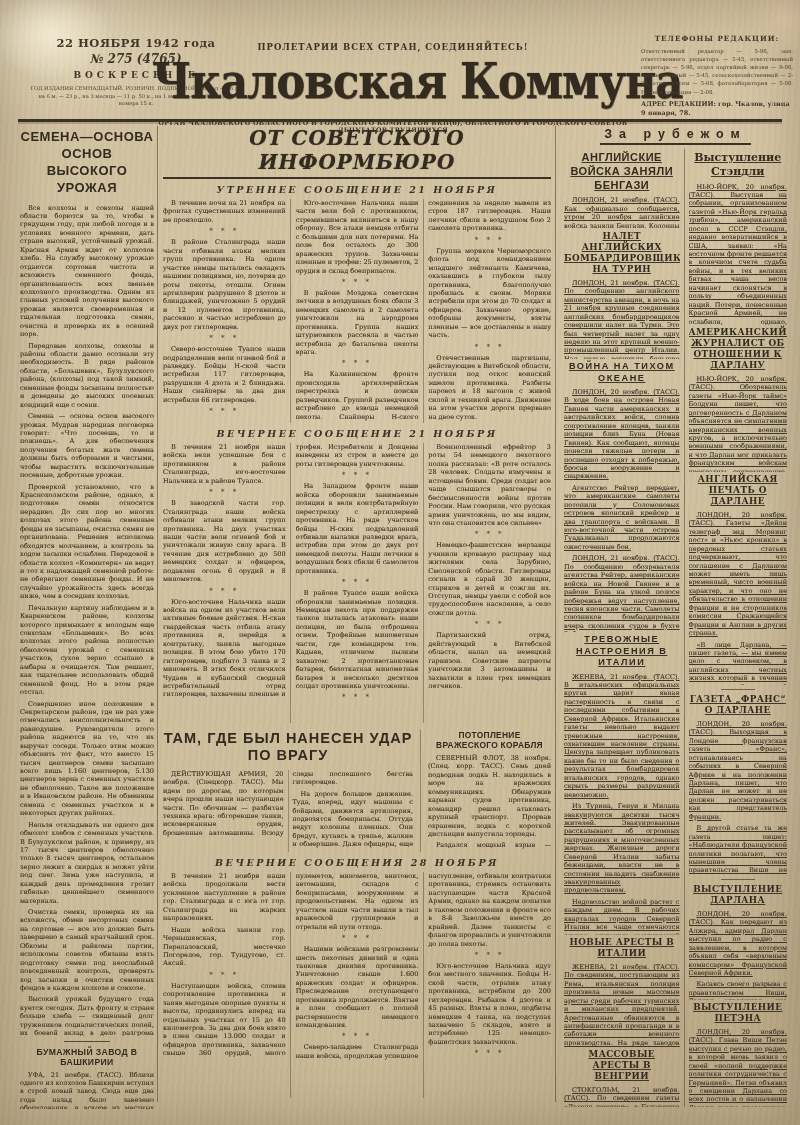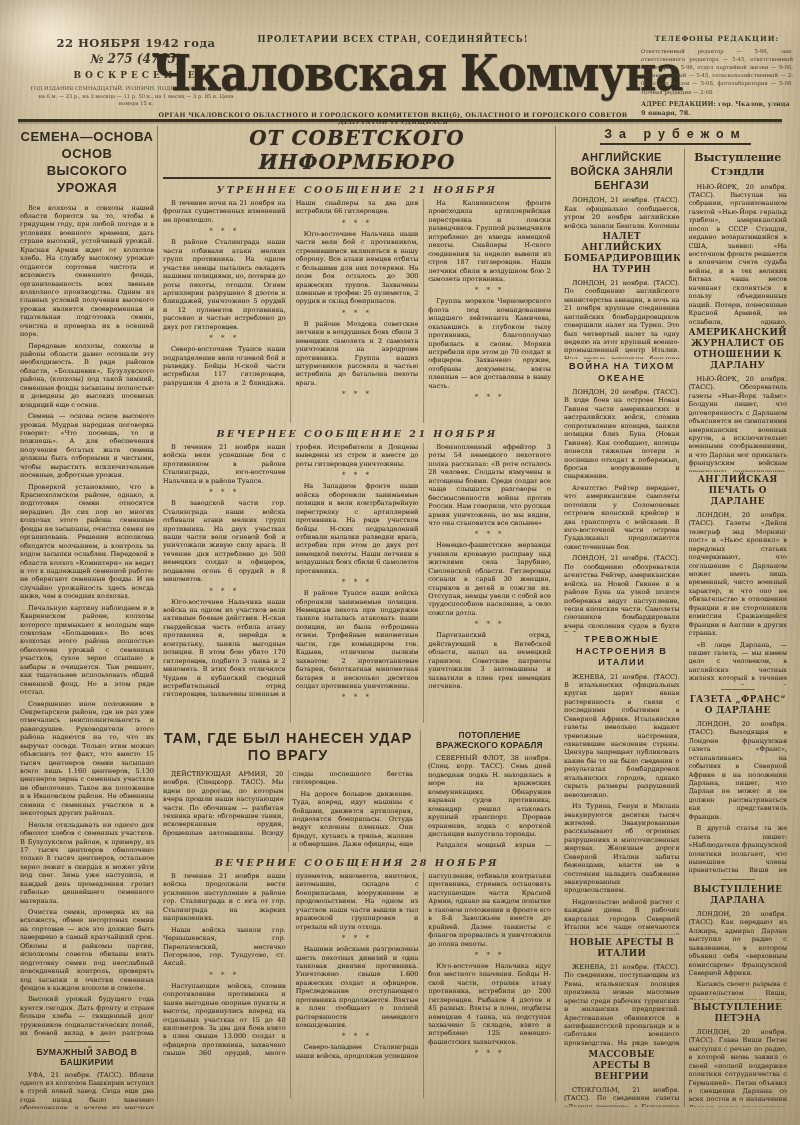--- a/index.html
+++ b/index.html
@@ -16,21 +16,21 @@
     font-family:"DejaVu Serif", serif;color:#40372a;
   }
   .tex{position:absolute;left:0;top:0;right:0;bottom:0;pointer-events:none;
     background:repeating-linear-gradient(93deg, rgba(120,100,70,.03) 0 3px, rgba(245,238,220,.03) 3px 6px);}
   
   .issue-box{position:absolute;left:30px;top:36px;width:212px;text-align:center;}
   .issue-date{font-weight:bold;font-size:11.5px;letter-spacing:.5px;}
   .issue-number{font-style:italic;font-weight:bold;font-size:12px;margin-top:2px;}
   .issue-day{font-weight:bold;font-size:9px;letter-spacing:4px;margin-top:4px;}
   .edition-info{font-size:5.2px;line-height:1.45;margin-top:5px;color:#4a4134;text-align:center;}
-  .mast-center{position:absolute;left:152px;top:34px;width:482px;text-align:center;}
+  .mast-center{position:absolute;left:152px;top:42px;width:482px;text-align:center;}
   .kicker{font-weight:bold;font-size:8.5px;letter-spacing:1px;color:#3a3226;}
   .mast-title{font-weight:bold;font-size:43px;line-height:1.04;margin-top:5px;white-space:nowrap;
     color:#332b20;text-shadow:0 0 1px rgba(45,36,24,.85), .5px .5px 0 rgba(45,36,24,.5);
     transform:scaleY(1.12);transform-origin:top center;letter-spacing:-1px;}
   .organ-line{font-weight:bold;font-size:6.3px;letter-spacing:.3px;margin-top:17px;color:#3d3427;}
   .contact-box{position:absolute;left:641px;top:34px;width:152px;}
   .phones-title{font-weight:bold;font-size:7.2px;text-align:center;letter-spacing:1px;}
   .phones-info{font-size:5.4px;line-height:1.5;text-align:justify;margin-top:4px;color:#4a4134;}
   .address-line{font-weight:bold;font-size:6.4px;margin-top:4px;line-height:1.45;}
   .top-rule{position:absolute;left:18px;top:119px;width:764px;height:3px;background:#3a3226;box-shadow:0 2px 0 rgba(58,50,38,.25);}
@@ -63,21 +63,21 @@
   .block2{column-count:2;column-gap:9px;column-rule:1px solid rgba(56,46,32,.35);height:82px;overflow:hidden;}
   .feat-right{flex:1;padding-left:7px;}
   .ship-headline{font-weight:bold;font-size:8.4px;text-align:center;letter-spacing:.3px;
     font-family:"Liberation Sans", sans-serif;color:#332b20;margin-bottom:4px;}
   .ship-body{height:96px;overflow:hidden;}
   
   .abroad{position:absolute;left:560px;top:123px;width:231px;}
   .abroad-title-wrap{text-align:center;}
   .abroad-title{display:inline-block;font-weight:bold;font-size:12.5px;letter-spacing:7px;
     font-family:"Liberation Sans", sans-serif;color:#332b20;border-bottom:2px solid #3a3226;padding:0 4px 2px 4px;}
-  .abroad-cols{display:flex;margin-top:4px;}
+  .abroad-cols{display:flex;margin-top:4px;text-decoration:underline;}
   .acol{width:50%;padding:0 4px;}
   .acol-r{border-left:1px solid rgba(56,46,32,.45);}
   .article{overflow:hidden;}
   .a-h{font-weight:bold;text-align:center;color:#332b20;margin:2px 0 4px 0;line-height:1.25;}
   .h-sans-lg{font-family:"Liberation Sans", sans-serif;font-size:11px;letter-spacing:.5px;}
   .h-serif-lg{font-size:11px;}
   .h-caps{font-size:8.8px;letter-spacing:.4px;}
   .h-caps-sp{font-family:"Liberation Sans", sans-serif;font-size:9.2px;letter-spacing:1.5px;}
   .a-rule{width:34px;margin:4px auto;border-top:1px solid rgba(70,58,42,.7);}
   .stain{position:absolute;pointer-events:none;border-radius:50%;}
@@ -148,20 +148,21 @@
         <p class="para">Северо-восточнее Туапсе наши подразделения вели огневой бой и разведку. Бойцы Н-ской части истребили 117 гитлеровцев, разрушили 4 дзота и 2 блиндажа. Наши снайперы за два дня истребили 66 гитлеровцев.</p>
         <p class="stars">* * *</p>
         <p class="para">Юго-восточнее Нальчика наши части вели бой с противником, стремившимся вклиниться в нашу оборону. Все атаки немцев отбиты с большими для них потерями. На поле боя осталось до 300 вражеских трупов. Захвачены пленные и трофеи: 25 пулеметов, 2 орудия и склад боеприпасов.</p>
         <p class="stars">* * *</p>
         <p class="para">В районе Моздока советские летчики в воздушных боях сбили 3 немецких самолета и 2 самолета уничтожили на аэродроме противника. Группа наших штурмовиков рассеяла и частью истребила до батальона пехоты врага.</p>
         <p class="stars">* * *</p>
         <p class="para">На Калининском фронте происходила артиллерийская перестрелка и поиски разведчиков. Группой разведчиков истреблено до взвода немецкой пехоты. Снайперы Н-ского соединения за неделю вывели из строя 187 гитлеровцев. Наши летчики сбили в воздушном бою 2 самолета противника.</p>
         <p class="stars">* * *</p>
         <p class="para">Группа моряков Черноморского флота под командованием младшего лейтенанта Камичева, оказавшись в глубоком тылу противника, благополучно пробилась к своим. Моряки истребили при этом до 70 солдат и офицеров. Захвачено оружие, отобраны документы, взяты пленные — все доставлены в нашу часть.</p>
         <p class="stars">* * *</p>
+        <p class="para">Отечественные партизаны, действующие в Витебской области, пустили под откос воинский эшелон противника. Разбиты паровоз и 18 вагонов с живой силой и техникой врага. Движение на этом участке дороги прервано на двое суток.</p>
       </div>
     <div class="sub-head">ВЕЧЕРНЕЕ СООБЩЕНИЕ 21 НОЯБРЯ</div>
     <div class="block3 block-evening">
         <p class="para">В течение 21 ноября наши войска вели успешные бои с противником в районе Сталинграда, юго-восточнее Нальчика и в районе Туапсе.</p>
         <p class="stars">* * *</p>
         <p class="para">В заводской части гор. Сталинграда наши войска отбивали атаки мелких групп противника. На двух участках наши части вели огневой бой и уничтожали живую силу врага. В течение дня истреблено до 500 немецких солдат и офицеров, подавлен огонь 6 орудий и 8 минометов.</p>
         <p class="stars">* * *</p>
         <p class="para">Юго-восточнее Нальчика наши войска на одном из участков вели активные боевые действия. Н-ская гвардейская часть отбила атаку противника и, перейдя в контратаку, заняла выгодные позиции. В этом бою убито 170 гитлеровцев, подбито 3 танка и 2 миномета. В этих боях отличился Чудаев и кубанский сводный истребительный отряд гитлеровцев, захвачены пленные и трофеи. Истребители и Донцевы выведены из строя и вместе до роты гитлеровцев уничтожены.</p>
         <p class="stars">* * *</p>
         <p class="para">На Западном фронте наши войска обороняли занимаемые позиции и вели контрбатарейную перестрелку с артиллерией противника. На ряде участков бойцы Н-ских подразделений отбивали вылазки разведки врага, истребив при этом до двух рот немецкой пехоты. Наши летчики в воздушных боях сбили 6 самолетов противника.</p>

